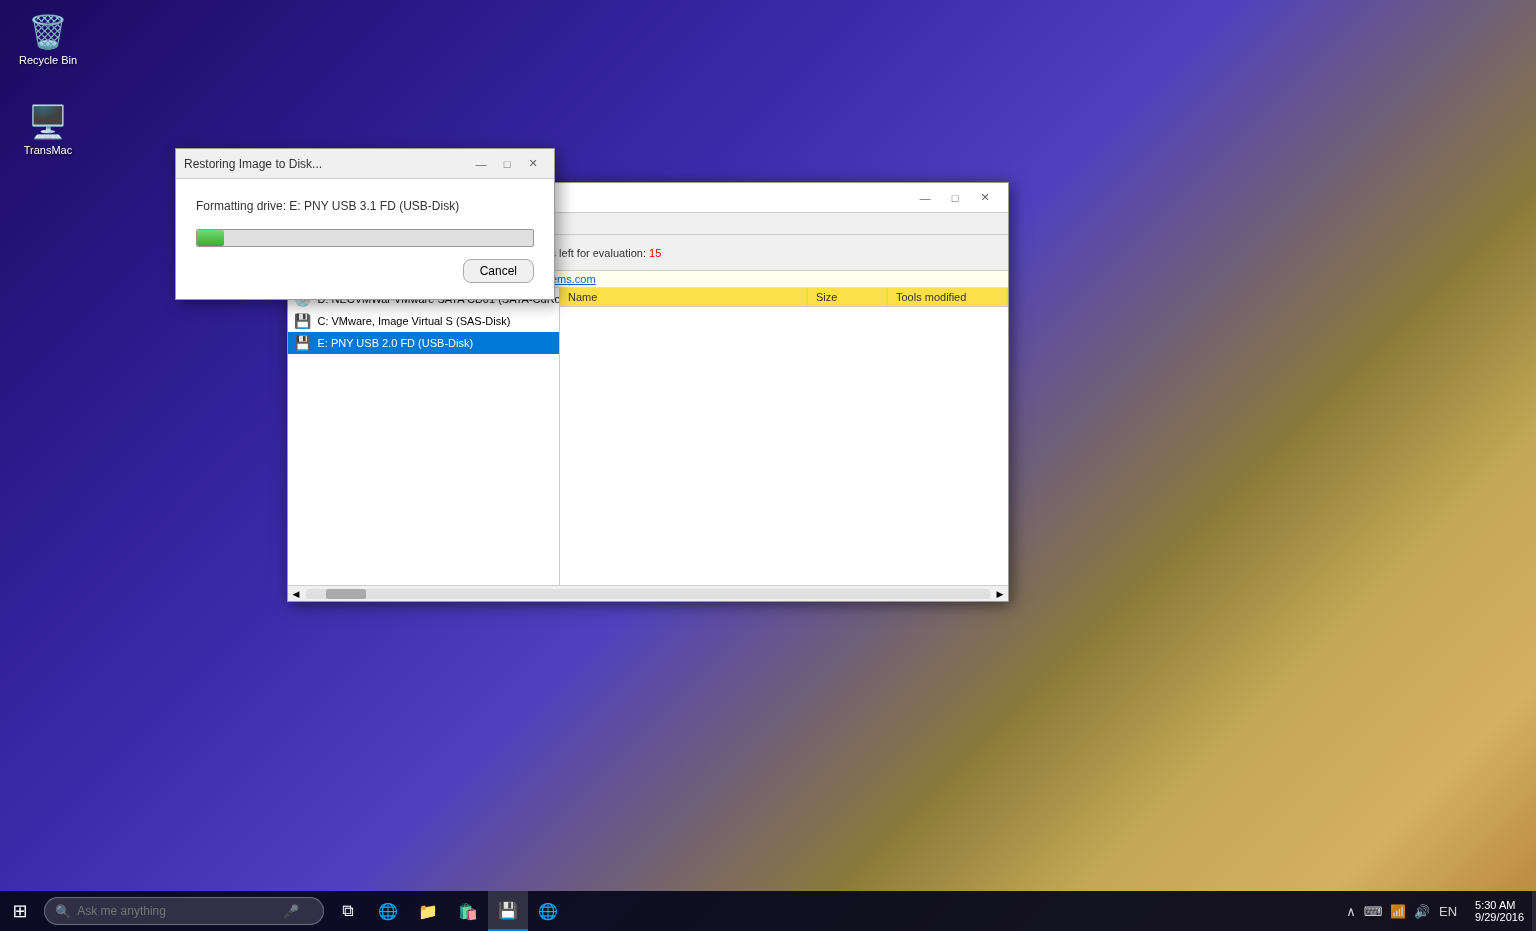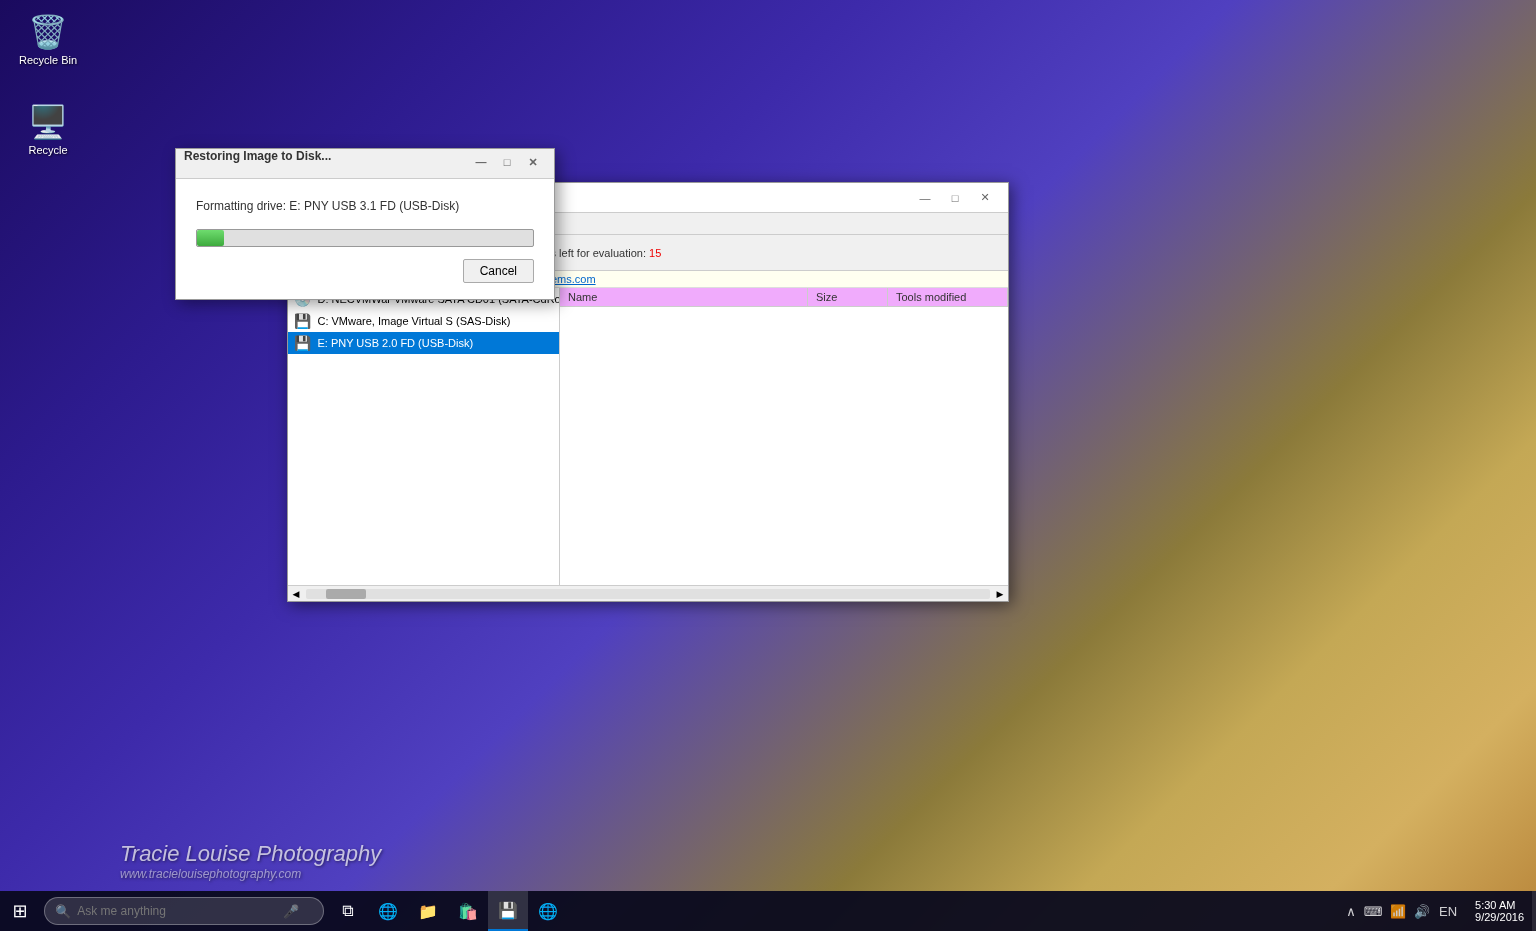--- a/index.html
+++ b/index.html
@@ -166,21 +166,21 @@
 
     
     .files-panel {
       flex: 1;
       background: white;
       display: flex; flex-direction: column;
     }
     .files-header {
       display: flex;
       border-bottom: 1px solid #ccc;
-      background: #f0abfc;
+      background: #fde047;
     }
     .files-col {
       padding: 3px 8px; font-size: 11px; color: #333;
       border-right: 1px solid #ccc;
     }
     .files-col.name { flex: 1; }
     .files-col.size { width: 80px; }
     .files-col.date { width: 120px; }
     .files-content { flex: 1; }
 
@@ -199,24 +199,23 @@
       top: 148px; left: 175px;
       width: 380px;
       background: white;
       border: 1px solid #999;
       box-shadow: 4px 4px 15px rgba(0,0,0,0.4);
       pointer-events: all;
     }
     .dialog-titlebar {
       height: 30px;
       background: #f0f0f0;
-      display: flex; 
+      display: flex; align-items: center;
       padding: 0 8px;
       border-bottom: 1px solid #ccc;
-      font-weight: bold;
     }
     .dialog-title { flex: 1; font-size: 12px; color: #333; }
     .dialog-ctrl {
       width: 26px; height: 26px;
       display: flex; align-items: center; justify-content: center;
       font-size: 11px; cursor: pointer; color: #666;
     }
     .dialog-body {
       padding: 20px 20px 16px;
     }
@@ -238,21 +237,21 @@
     }
     .dialog-actions {
       display: flex; justify-content: flex-end;
     }
     .btn-cancel {
       padding: 4px 16px;
       font-size: 12px;
       background: #f0f0f0;
       border: 1px solid #aaa;
       cursor: pointer;
-      border-radius: 2px;
+      border-radius: 8px;
     }
 
     
     .watermark {
       position: absolute;
       bottom: 50px; left: 120px;
       color: rgba(255,255,255,0.7);
       font-size: 22px;
       font-style: italic;
       text-shadow: 1px 1px 3px rgba(0,0,0,0.5);
@@ -267,27 +266,23 @@
 <body>
 
 <div class="desktop">
 
   <div class="desktop-icon" style="top:8px;left:8px;">
     <div class="icon-img">🗑️</div>
     <div class="icon-label">Recycle Bin</div>
   </div>
   <div class="desktop-icon" style="top:98px;left:8px;">
     <div class="icon-img">🖥️</div>
-    <div class="icon-label">Recycle</div>
-  </div>
-
-  <div class="watermark">
-    <div>Tracie Louise Photography</div>
-    <div class="watermark-url">www.tracielouisephotography.com</div>
-  </div>
+    <div class="icon-label">TransMac</div>
+  </div>
+
 
   <div class="transmac-window">
 
     <div class="window-titlebar">
       <span class="window-title-icon">💾</span>
       <span class="window-title-text">8% TransMac</span>
       <div class="window-controls">
         <div class="win-ctrl">—</div>
         <div class="win-ctrl">□</div>
         <div class="win-ctrl close">✕</div>

